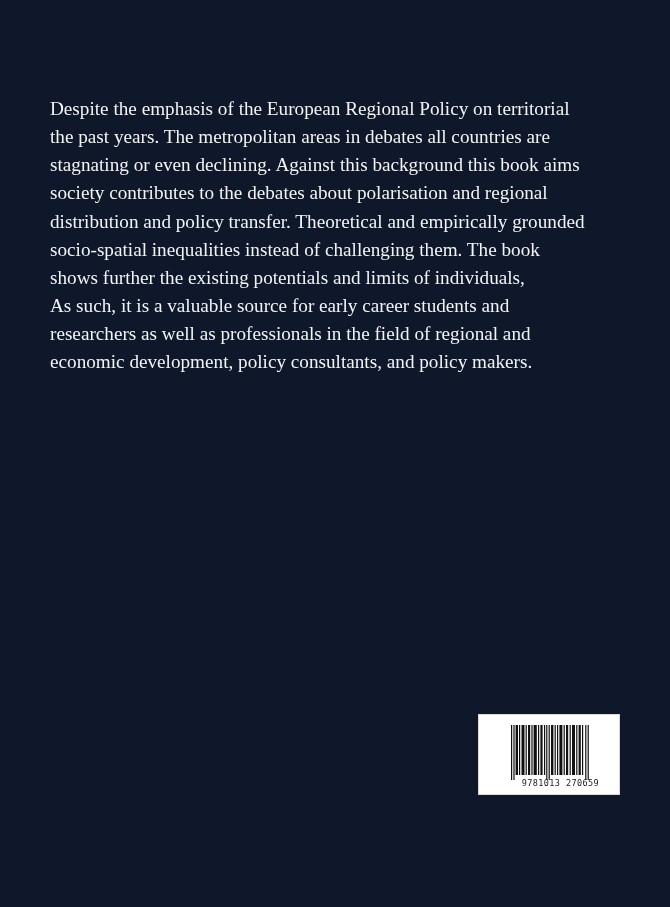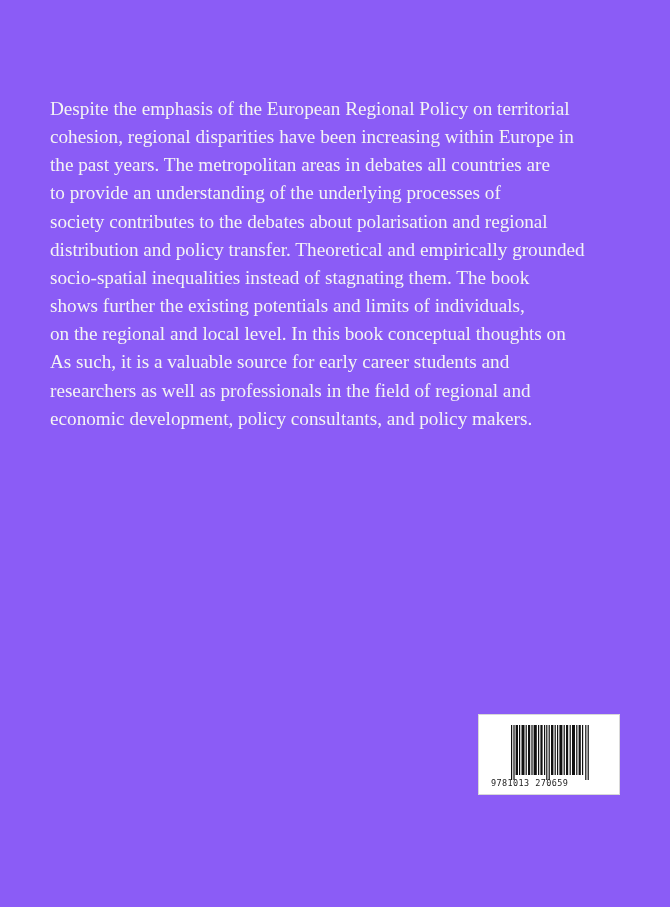--- a/index.html
+++ b/index.html
@@ -11,21 +11,21 @@
       height: 907px;
       background: #383a43;
       position: relative;
       overflow: hidden;
     }
     .cover {
       position: absolute;
       left: 0; top: 0;
       width: 670px;
       height: 907px;
-      background: #8b5cf6;
+      background: #0f172a;
     }
     .blurb {
       position: absolute;
       left: 50px;
       top: 95px;
       width: 600px;
       color: #f4f4f4;
       font-family: "Liberation Serif", serif;
       font-size: 19.2px;
       line-height: 28.15px;
@@ -46,45 +46,43 @@
     }
     .barcode-bars {
       position: absolute;
       left: 32px;
       top: 10px;
       width: 78px;
       height: 55px;
     }
     .barcode-digits {
       position: absolute;
-      left: 12px;
+      left: 24px;
       top: 63px;
       width: 96px;
-      text-align: left;
+      text-align: right;
       font-family: "DejaVu Sans Mono", monospace;
       font-size: 8.5px;
       letter-spacing: 0.4px;
       color: #222;
       line-height: 10px;
     }
   </style>
 </head>
 <body>
 
 <div class="cover">
   <div class="blurb">
     <span class="line">Despite the emphasis of the European Regional Policy on territorial</span>
-    <span class="line">cohesion, regional disparities have been increasing within Europe in</span>
     <span class="line">the past years. The metropolitan areas in debates all countries are</span>
-    <span class="line">to provide an understanding of the underlying processes of</span>
+    <span class="line">stagnating or even declining. Against this background this book aims</span>
     <span class="line">society contributes to the debates about polarisation and regional</span>
     <span class="line">distribution and policy transfer. Theoretical and empirically grounded</span>
-    <span class="line">socio-spatial inequalities instead of stagnating them. The book</span>
+    <span class="line">socio-spatial inequalities instead of challenging them. The book</span>
     <span class="line">shows further the existing potentials and limits of individuals,</span>
-    <span class="line">on the regional and local level. In this book conceptual thoughts on</span>
     <span class="line">As such, it is a valuable source for early career students and</span>
     <span class="line">researchers as well as professionals in the field of regional and</span>
     <span class="line">economic development, policy consultants, and policy makers.</span>
   </div>
 
   <div class="barcode-box">
     <svg class="barcode-bars" viewBox="0 0 78 55" preserveAspectRatio="none">
       <g fill="#111">
         <rect x="0" y="0" width="1.2" height="55"></rect>
         <rect x="2.4" y="0" width="1.2" height="55"></rect>

